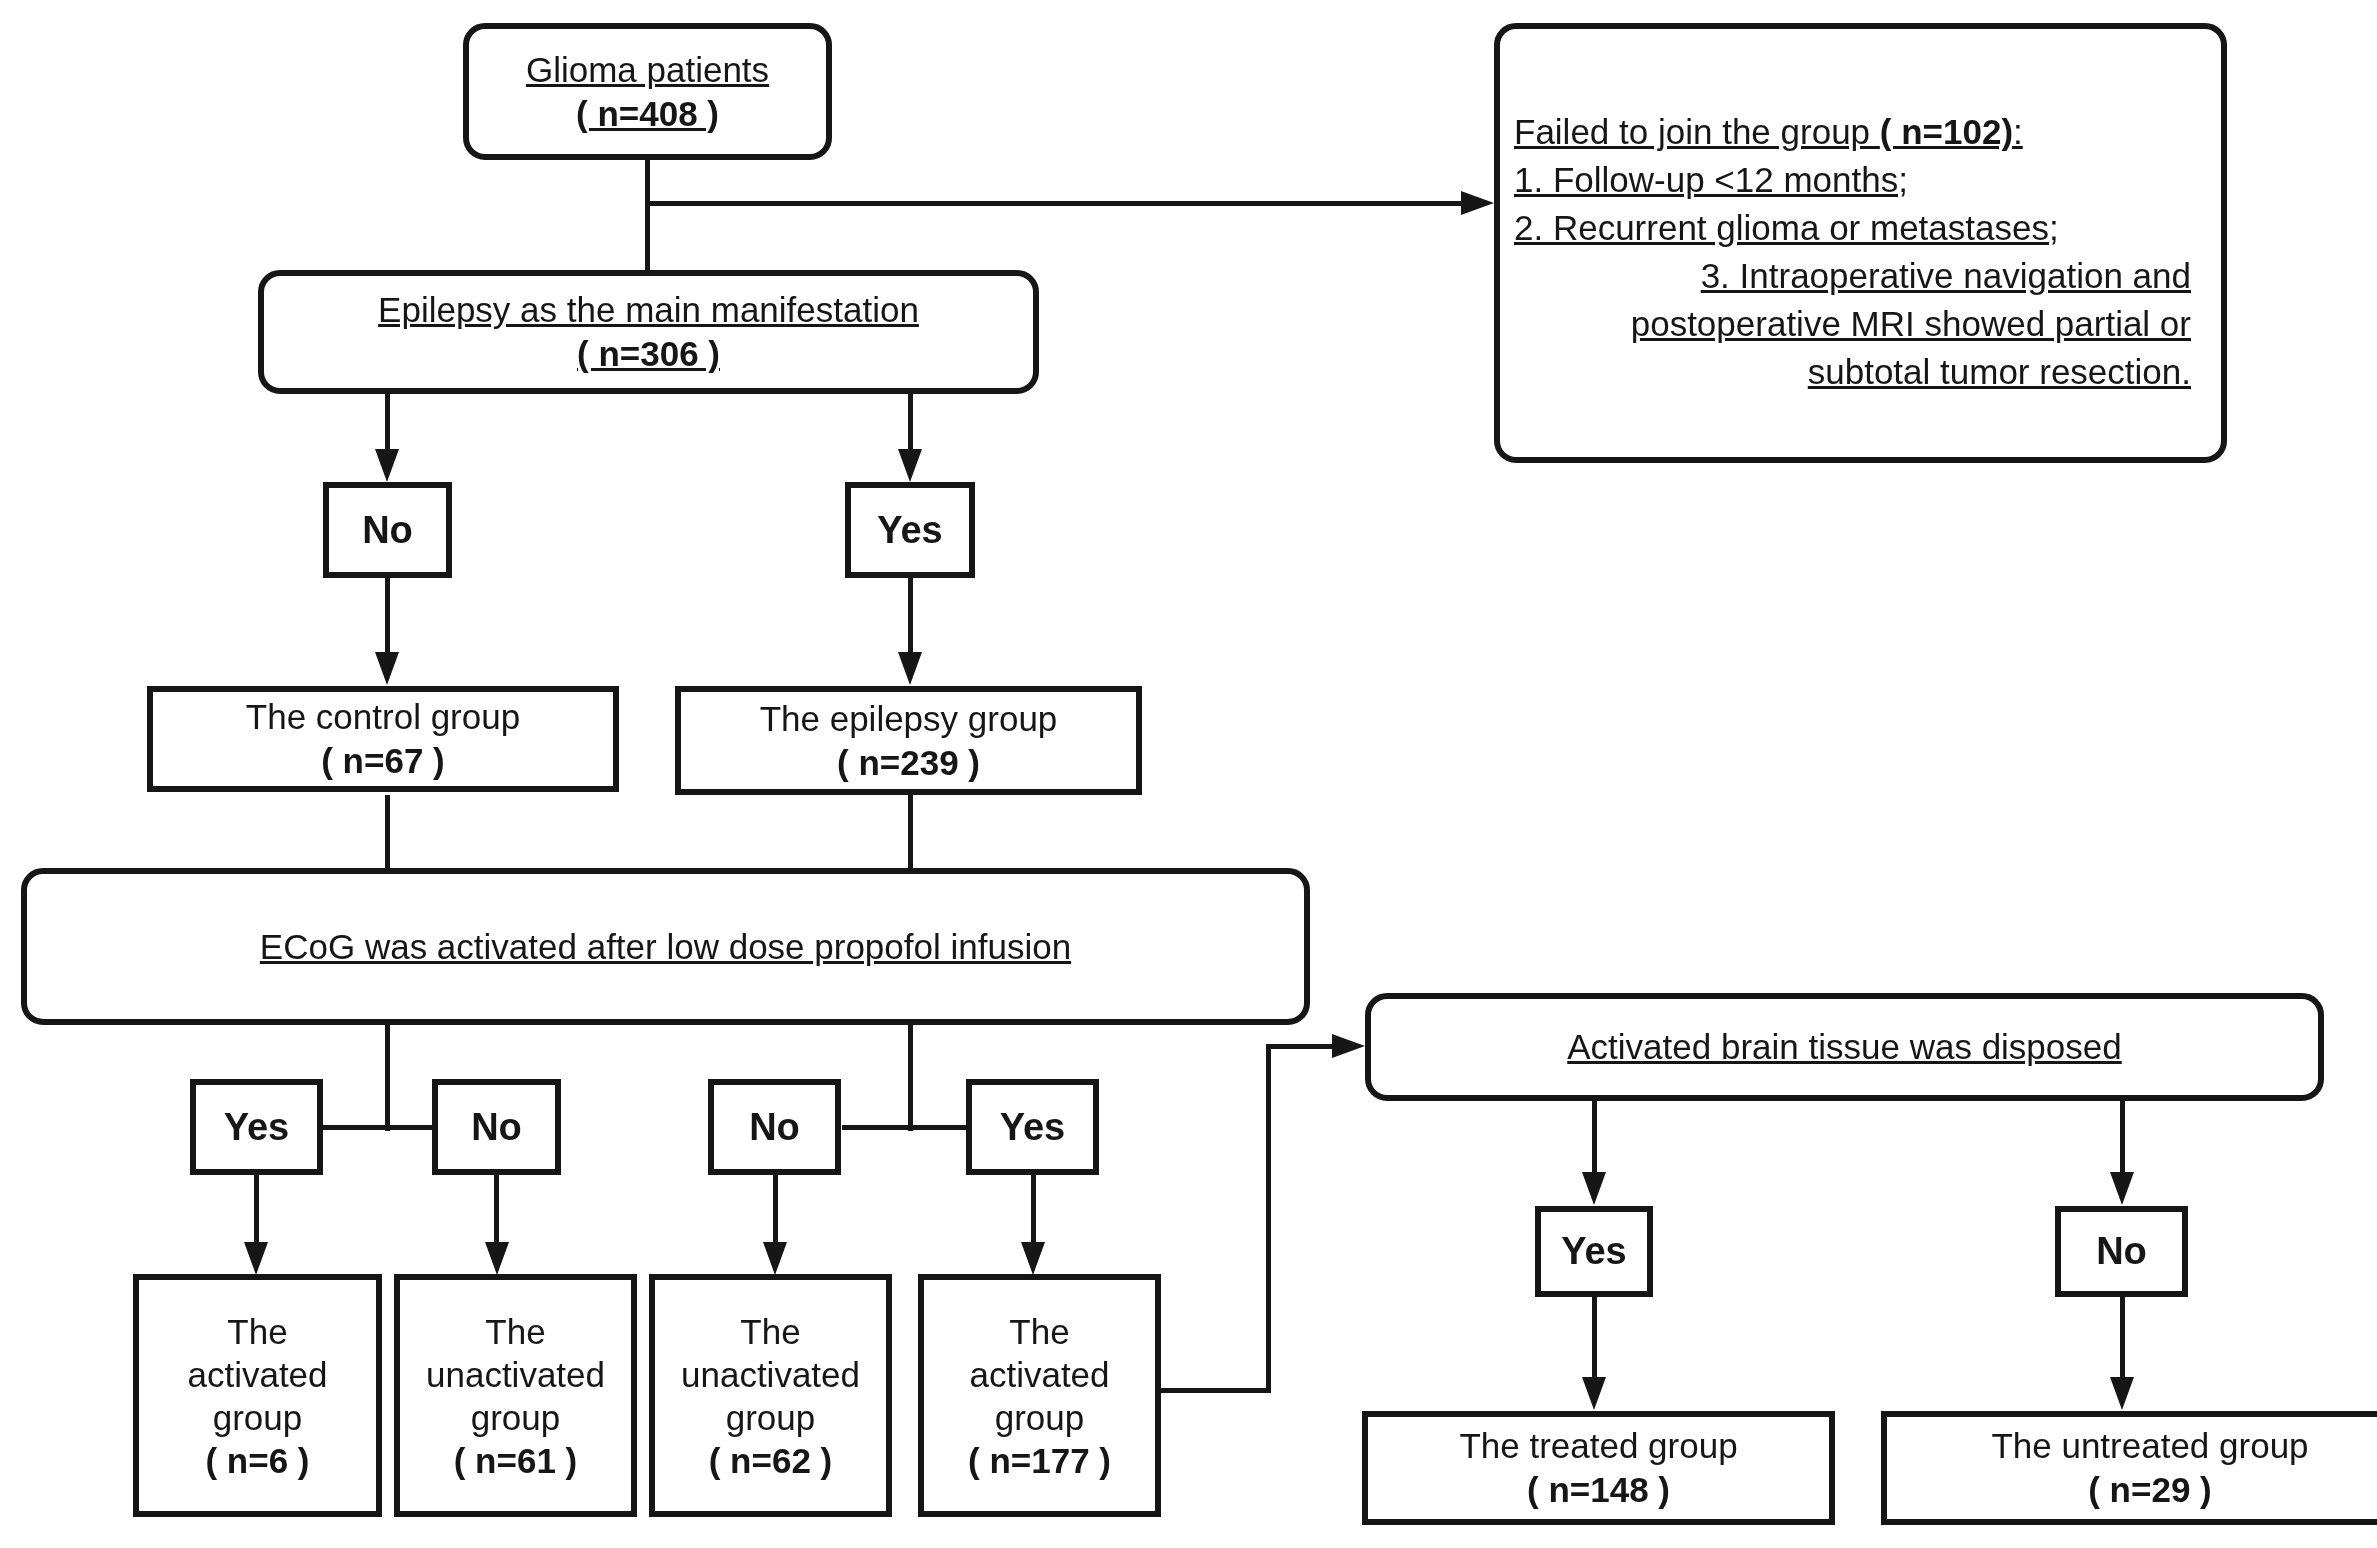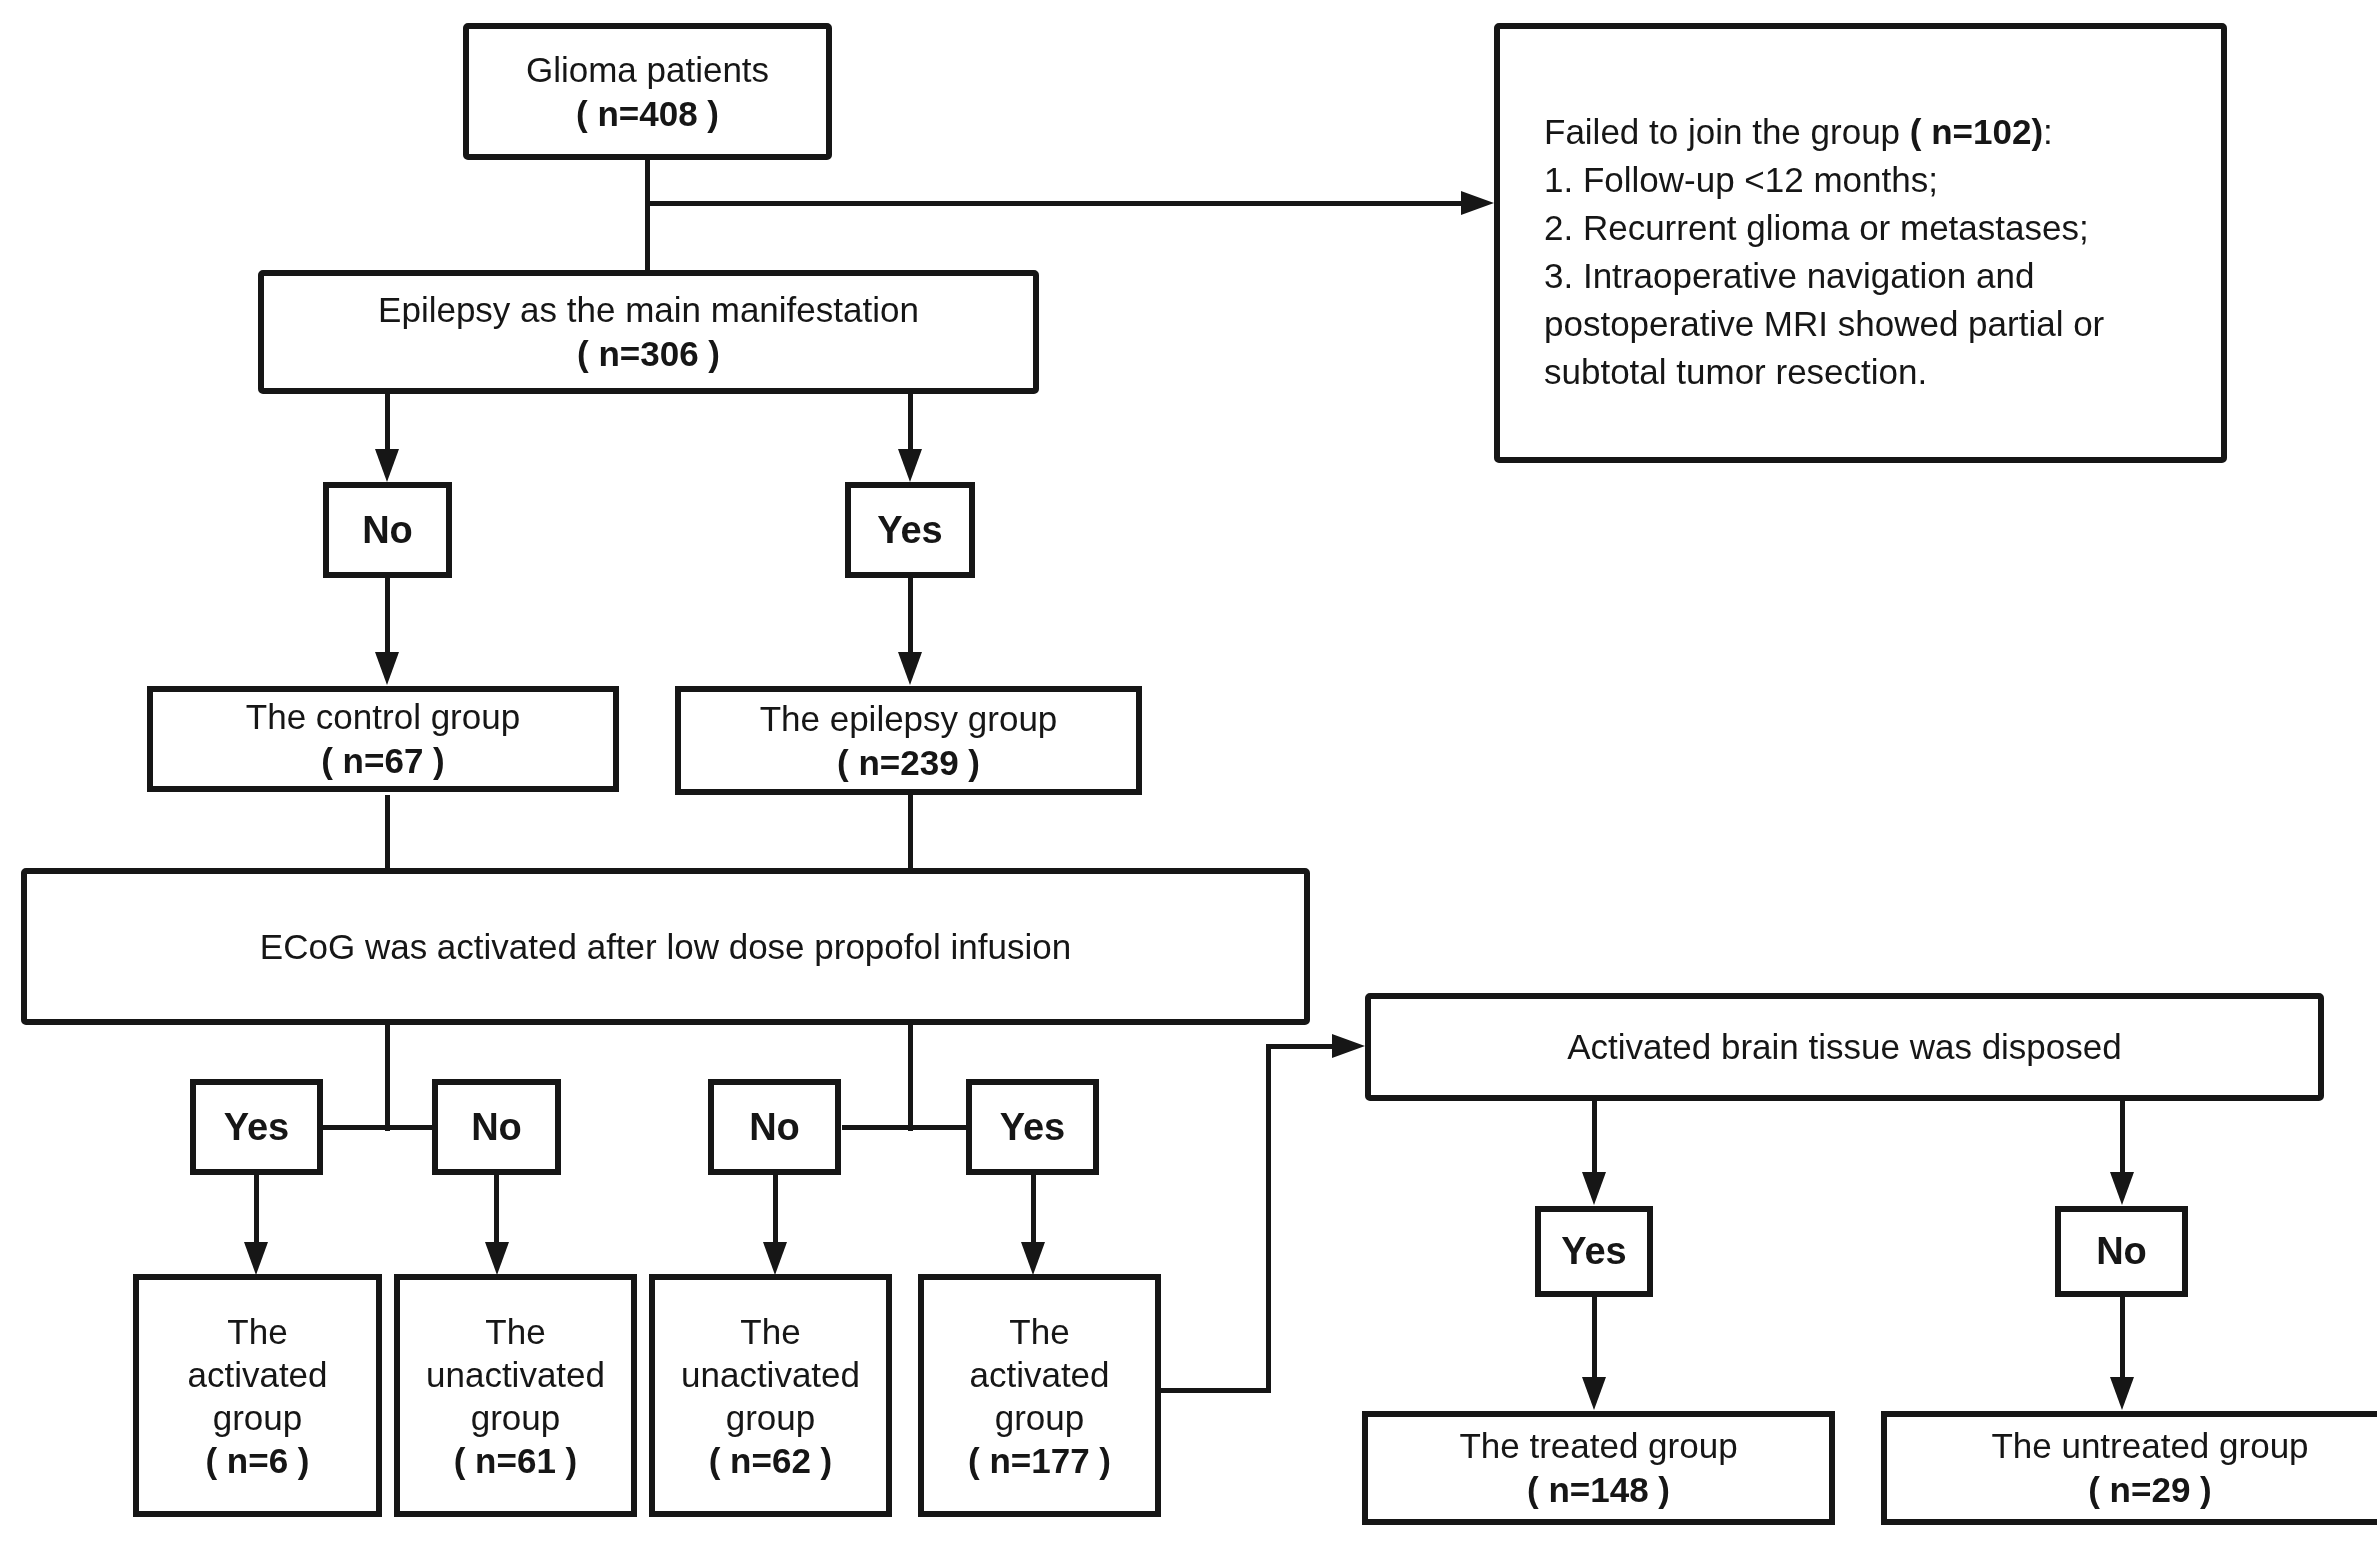--- a/index.html
+++ b/index.html
@@ -22,30 +22,30 @@
     position: absolute;
     box-sizing: border-box;
     background: #ffffff;
     border: 6px solid #161616;
     display: flex;
     flex-direction: column;
     align-items: center;
     justify-content: center;
     text-align: center;
   }
-  .round { border-radius: 5px; }
+  .round { border-radius: 22px; text-decoration: underline; }
   .lbl   { font-size: 35px; line-height: 44px; white-space: nowrap; }
   .nval  { font-size: 35px; line-height: 44px; font-weight: bold; white-space: nowrap; }
   .decision { font-size: 38px; font-weight: bold; }
   .quad .lbl, .quad .nval { line-height: 43px; }
   .note {
     align-items: flex-start;
     justify-content: flex-start;
-    text-align: left;
-    padding: 79px 30px 0 44px;
+    text-align: right;
+    padding: 79px 30px 0 14px;
   }
   .note .tline { font-size: 35px; line-height: 48px; }
   .note .tline b { font-weight: bold; }
   .edge { position: absolute; background: #161616; }
   .arrow { position: absolute; width: 0; height: 0; }
   .arrow.down {
     border-left: 12px solid transparent;
     border-right: 12px solid transparent;
     border-top: 33px solid #161616;
   }

